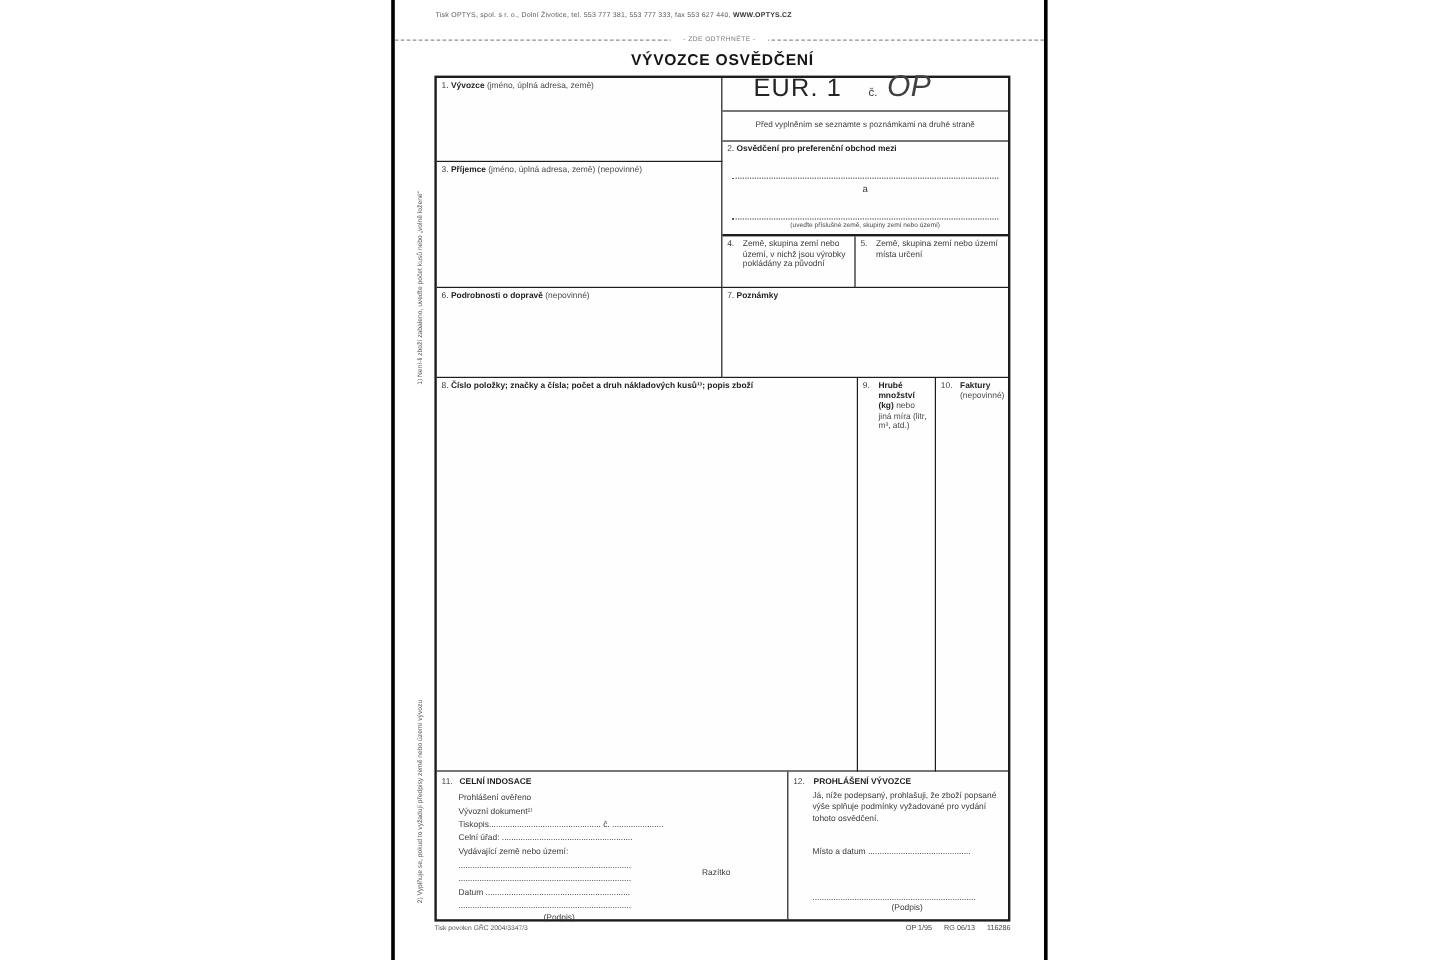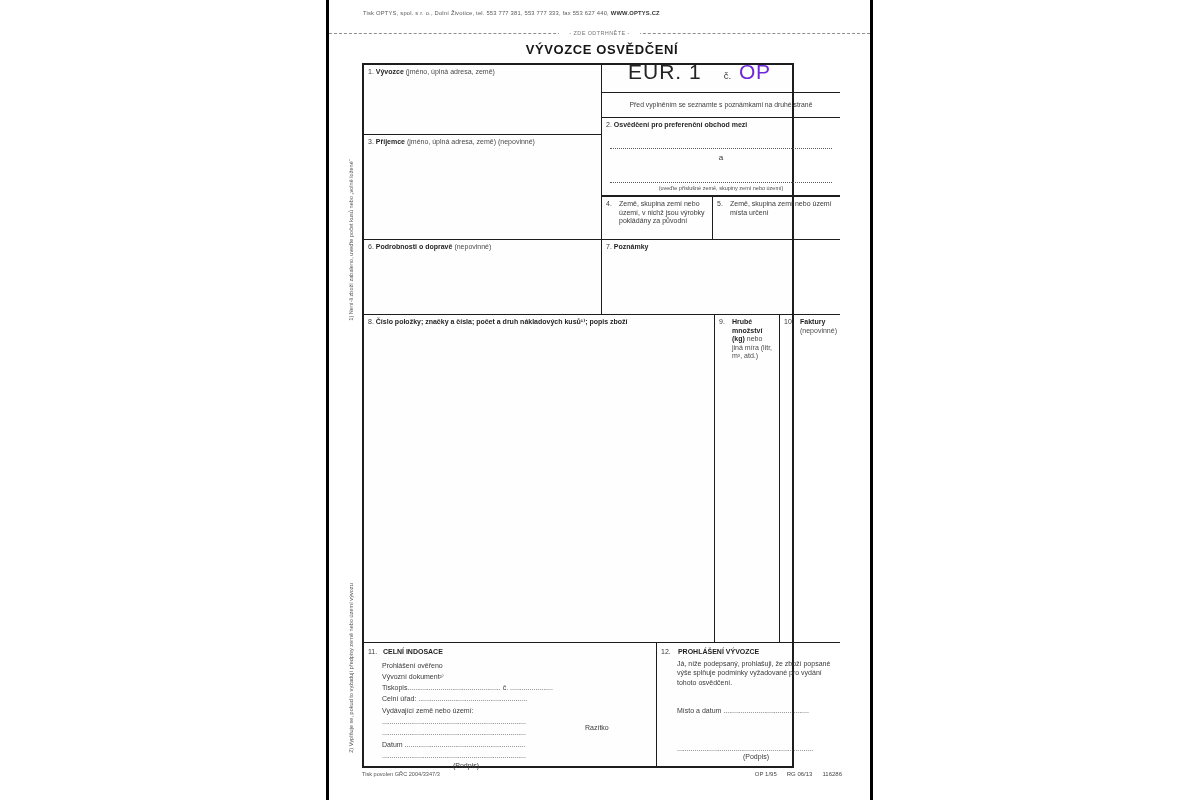--- a/index.html
+++ b/index.html
@@ -16,21 +16,21 @@
   .printer-line { position:absolute; left:363px; top:10px; font-size:5.8px; color:#5a5a5a; letter-spacing:.2px; }
   .printer-line b { color:#333; }
 
   .tear-dash { position:absolute; left:329px; top:33px; width:541px; border-top:1.2px dashed #8f8f8f; }
   .tear-label { position:absolute; left:329px; top:29.5px; width:541px; text-align:center; font-size:5.5px; color:#777; letter-spacing:.4px; }
   .tear-label span { background:#fff; padding:0 10px; }
 
   .doc-title { position:absolute; left:362px; top:42px; width:480px; text-align:center;
     font-size:13px; font-weight:bold; color:#161616; letter-spacing:.6px; }
 
-  .form-table { position:absolute; left:362px; top:63px; width:432px; height:705px;
+  .form-table { position:absolute; left:362px; top:63px; width:480px; height:705px;
     border:2px solid #1d1d1d; background:#fefefe; }
 
   .cell { position:absolute; padding:3px 4px; font-size:7px; line-height:8.6px; color:#3a3a3a; }
   .bR { border-right:1.5px solid #1d1d1d; }
   .bB { border-bottom:1.5px solid #1d1d1d; }
   .bB2 { border-bottom:2px solid #1d1d1d; }
   .lbl { font-weight:bold; color:#1f1f1f; }
   .hint { color:#4a4a4a; }
   .no { color:#3a3a3a; }
 
@@ -46,21 +46,21 @@
   .c-box7 { left:238px; top:175px; width:238px; height:75px; }
   .c-box8 { left:0;   top:250px; width:351px; height:328px; }
   .c-box9 { left:351px; top:250px; width:65px; height:328px; }
   .c-box10{ left:416px; top:250px; width:60px; height:328px; }
   .c-box11{ left:0; top:578px; width:293px; height:123px; padding:5px 6px 0 4px; }
   .c-box12{ left:293px; top:578px; width:183px; height:123px; padding:5px 0 0 4px; }
 
   .eur-row { display:flex; align-items:baseline; padding:3px 0 0 26px; }
   .eur-code { font-size:21px; color:#242424; letter-spacing:1px; }
   .eur-c { font-size:9.5px; margin-left:22px; color:#333; }
-  .eur-op { font-size:21px; margin-left:8px; color:#6d28d9; letter-spacing:.5px; }
+  .eur-op { font-size:25px; margin-left:8px; color:#404040; letter-spacing:.5px;font-style:italic; }
   .note-strip { display:flex; align-items:center; justify-content:center; height:100%;
     font-size:6.8px; color:#3d3d3d; }
 
   .dotline { position:absolute; left:8px; right:8px; border-top:1.5px dotted #5a5a5a; }
   .b2-a { position:absolute; left:0; top:36px; width:100%; text-align:center; font-size:8px; color:#333; }
   .b2-caption { position:absolute; left:0; top:66px; width:100%; text-align:center; font-size:5.5px; color:#4a4a4a; }
 
   .numbox { position:relative; padding-left:13px; }
   .numbox .no { position:absolute; left:0; top:0; }
 

